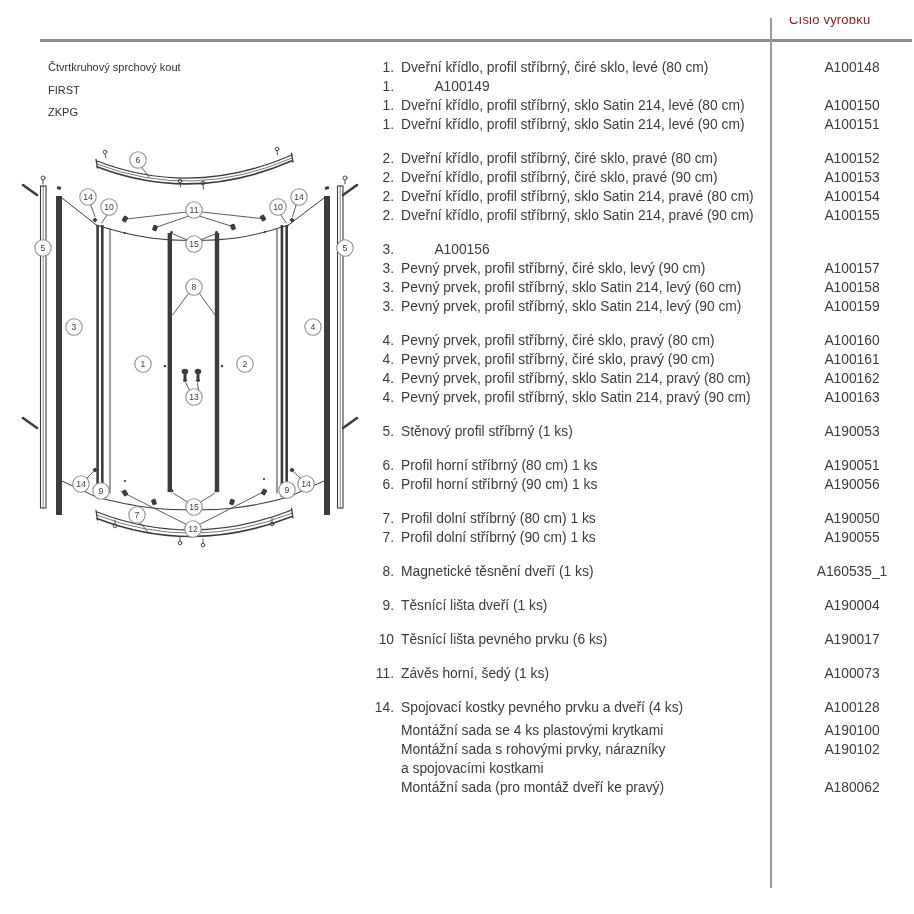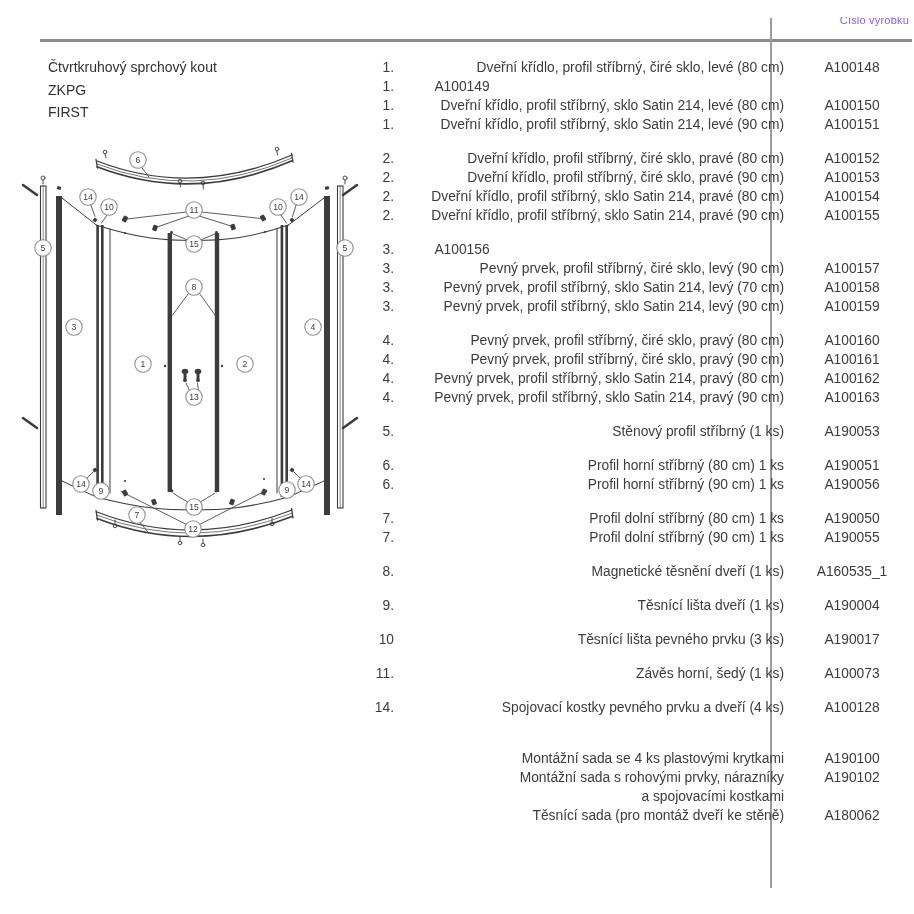--- a/index.html
+++ b/index.html
@@ -1,47 +1,47 @@
 <!DOCTYPE html>
 <html><head>
 <meta charset="utf-8">
 <style>
   html,body{margin:0;padding:0;background:#fff;}
   .page{position:relative;width:914px;height:914px;background:#ffffff;
         font-family:"Liberation Sans","DejaVu Sans",sans-serif;color:#3b3b41;overflow:hidden;}
   .rule-h{position:absolute;left:40px;top:39px;width:872px;height:2.5px;background:#8d8d8d;}
   .rule-v{position:absolute;left:770px;top:18px;width:1.5px;height:870px;background:#9c9c9c;}
   .colhead-clip{position:absolute;left:789px;top:17px;height:14px;width:120px;overflow:hidden;}
-  .colhead{font-size:11px;line-height:18px;margin-top:-6px;color:#8b5cf6;letter-spacing:.2px;text-align:right;}
-  .title{position:absolute;left:48px;top:56px;font-size:14px;line-height:22.5px;color:#30303a;}
+  .colhead{font-size:13px;line-height:18px;margin-top:-6px;color:#7f1d1d;letter-spacing:.2px;}
+  .title{position:absolute;left:48px;top:56px;font-size:11px;line-height:22.5px;color:#30303a;}
   .parts{position:absolute;left:370px;top:58px;width:544px;font-size:13.8px;color:#3b3b41;}
   .prow{display:flex;line-height:19px;white-space:nowrap;}
   .num{flex:none;width:24px;text-align:right;}
-  .desc{flex:none;width:383px;margin-left:7px;text-align:right;}
+  .desc{flex:none;width:383px;margin-left:7px;}
   .code{flex:none;width:124px;margin-left:6px;text-align:center;}
   .group{margin-top:15px;}
   .group:first-child{margin-top:0;}
-  .group.final{margin-top:32px;}
+  .group.final{margin-top:4px;}
   .diagram{position:absolute;left:15px;top:140px;}
   .diagram text{font-family:"Liberation Sans","DejaVu Sans",sans-serif;}
 </style>
 </head>
 <body>
 
 <div class="page">
   <div class="rule-h"></div>
   <div class="rule-v"></div>
   <div class="colhead-clip">
     <div class="colhead">Číslo výrobku</div>
   </div>
 
   <div class="title">
     <div>Čtvrtkruhový sprchový kout</div>
+    <div>FIRST</div>
     <div>ZKPG</div>
-    <div>FIRST</div>
   </div>
 
   <svg class="diagram" viewBox="0 0 350 430" width="350" height="430">
     <g stroke="#3c3c3c" fill="none" stroke-linecap="round">
 
       <g>
         <path d="M82,21 Q178,58 277,15" stroke-width="1.3"></path>
         <path d="M82,24 Q178,61 277,18" stroke-width="0.7"></path>
         <path d="M82,26.8 Q178,63.8 277,20.8" stroke-width="1.6"></path>
         <path d="M81,19.5 L82.5,28" stroke-width="1.3"></path>
@@ -360,21 +360,21 @@
           <span class="num">3.</span>
           <span class="code">A100156</span>
         </div>
         <div class="prow">
           <span class="num">3.</span>
           <span class="desc">Pevný prvek, profil stříbrný, čiré sklo, levý (90 cm)</span>
           <span class="code">A100157</span>
         </div>
         <div class="prow">
           <span class="num">3.</span>
-          <span class="desc">Pevný prvek, profil stříbrný, sklo Satin 214, levý (70 cm)</span>
+          <span class="desc">Pevný prvek, profil stříbrný, sklo Satin 214, levý (60 cm)</span>
           <span class="code">A100158</span>
         </div>
         <div class="prow">
           <span class="num">3.</span>
           <span class="desc">Pevný prvek, profil stříbrný, sklo Satin 214, levý (90 cm)</span>
           <span class="code">A100159</span>
         </div>
       </div>
       <div class="group">
         <div class="prow">
@@ -439,21 +439,21 @@
       <div class="group">
         <div class="prow">
           <span class="num">9.</span>
           <span class="desc">Těsnící lišta dveří (1 ks)</span>
           <span class="code">A190004</span>
         </div>
       </div>
       <div class="group">
         <div class="prow">
           <span class="num">10</span>
-          <span class="desc">Těsnící lišta pevného prvku (3 ks)</span>
+          <span class="desc">Těsnící lišta pevného prvku (6 ks)</span>
           <span class="code">A190017</span>
         </div>
       </div>
       <div class="group">
         <div class="prow">
           <span class="num">11.</span>
           <span class="desc">Závěs horní, šedý (1 ks)</span>
           <span class="code">A100073</span>
         </div>
       </div>
@@ -475,18 +475,18 @@
           <span class="desc">Montážní sada s rohovými prvky, nárazníky</span>
           <span class="code">A190102</span>
         </div>
         <div class="prow">
           <span class="num"></span>
           <span class="desc">a spojovacími kostkami</span>
           <span class="code"></span>
         </div>
         <div class="prow">
           <span class="num"></span>
-          <span class="desc">Těsnící sada (pro montáž dveří ke stěně)</span>
+          <span class="desc">Montážní sada (pro montáž dveří ke pravý)</span>
           <span class="code">A180062</span>
         </div>
       </div>
     </div>
 </div>
 
 </body></html>

